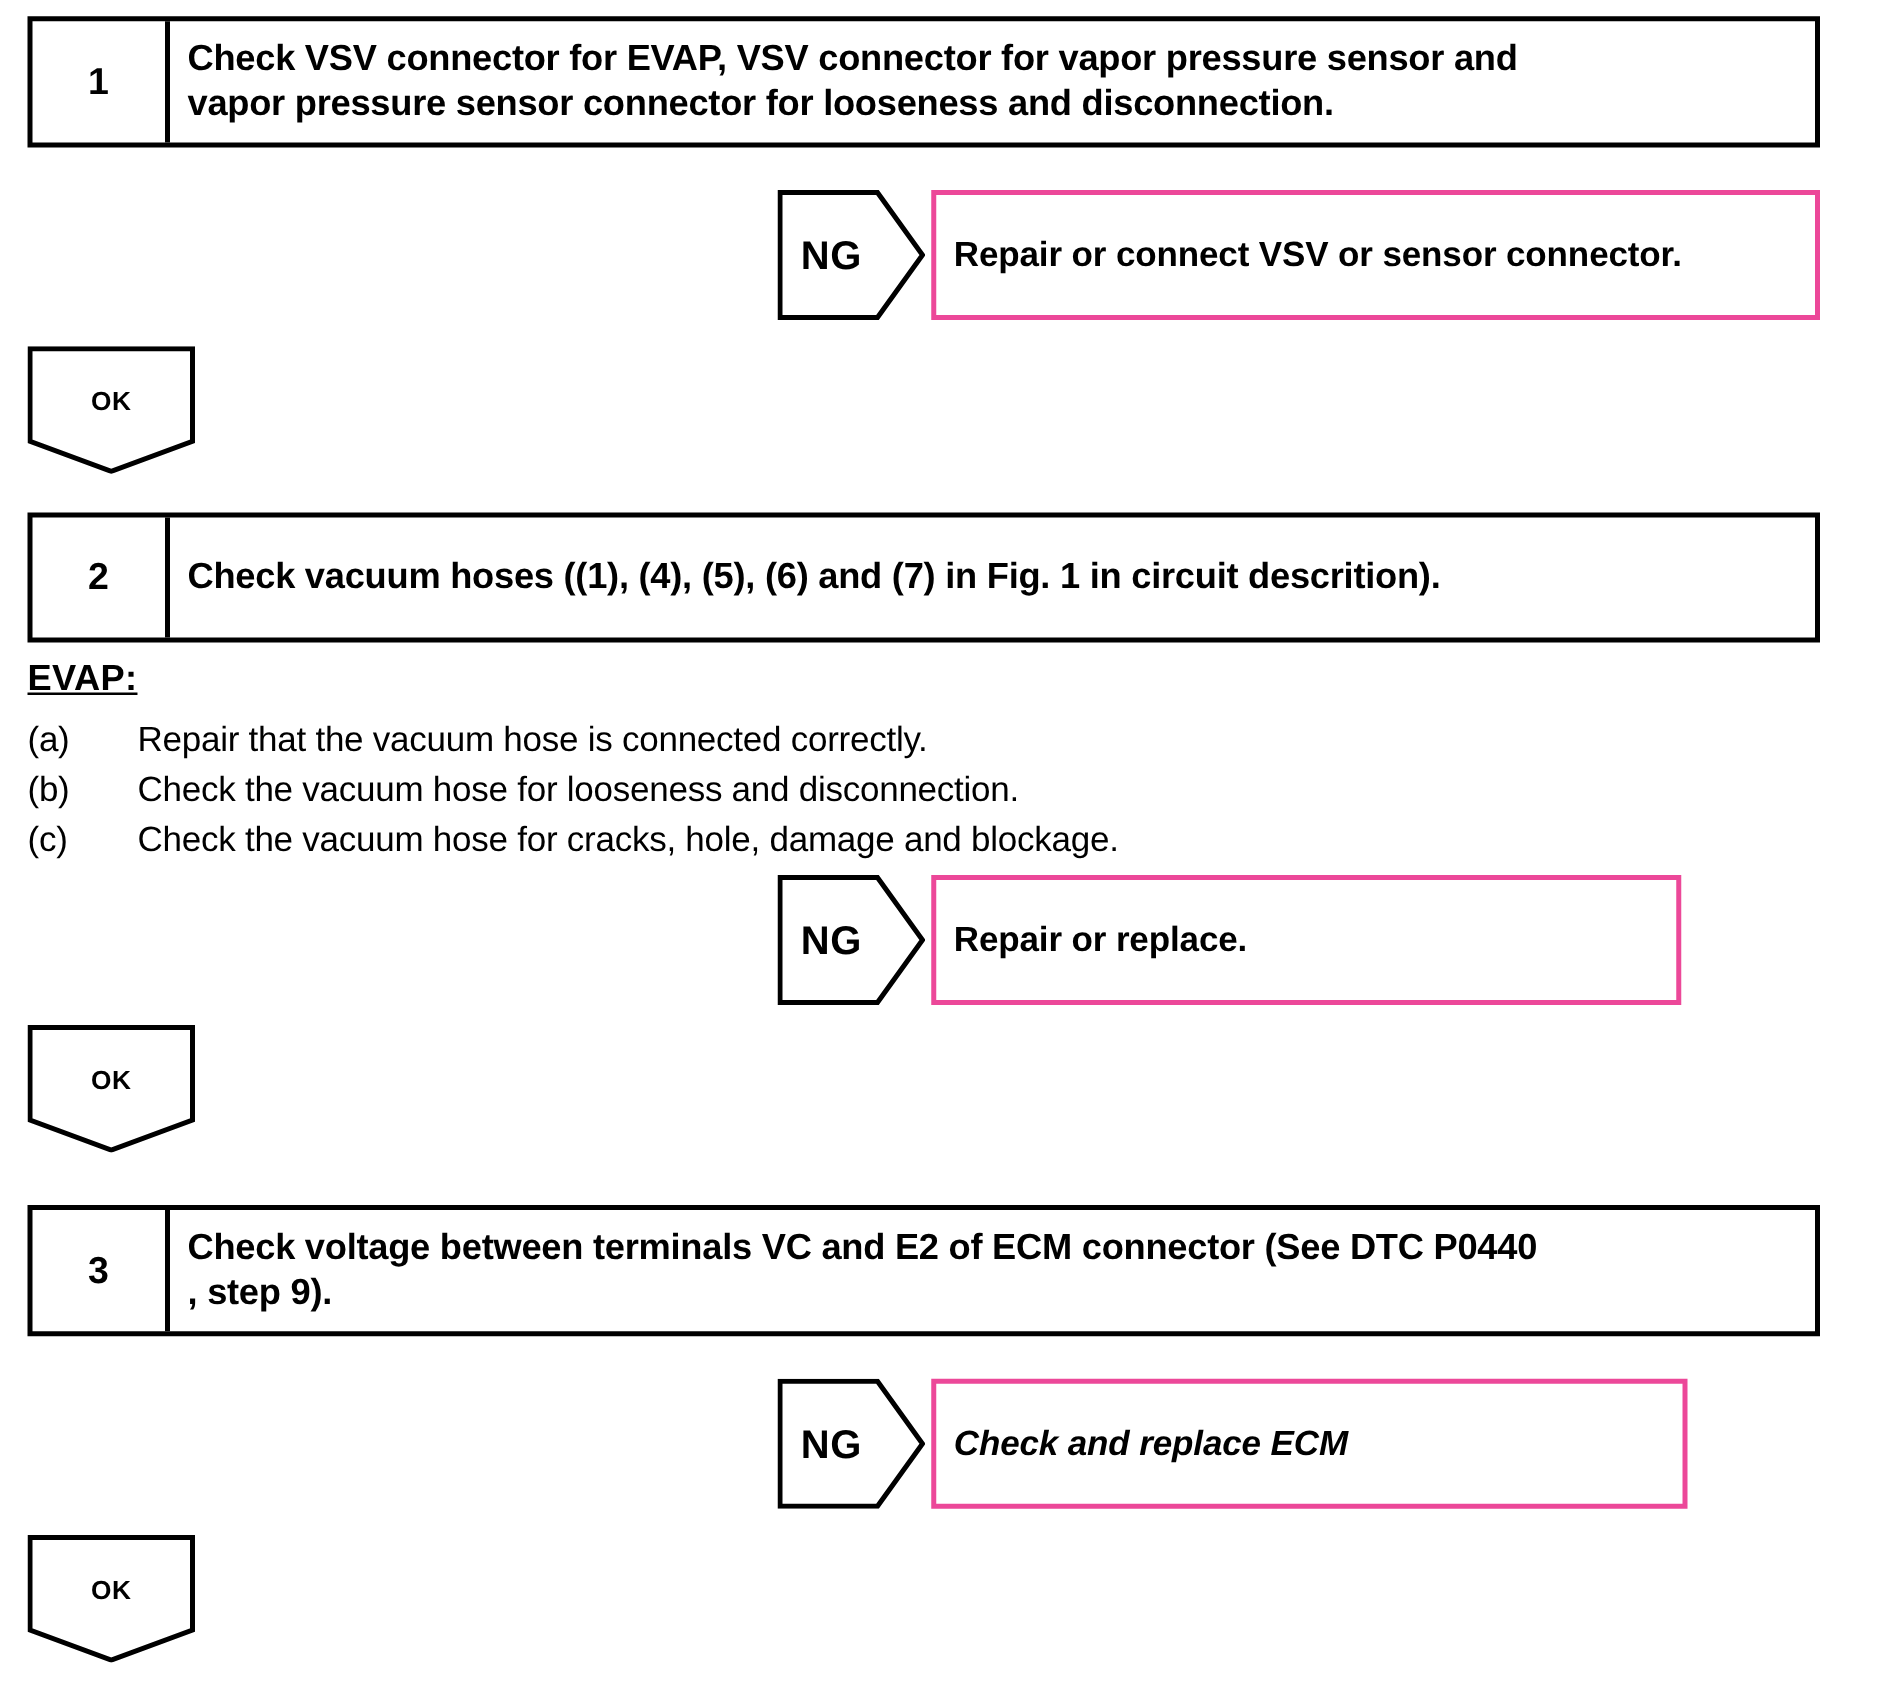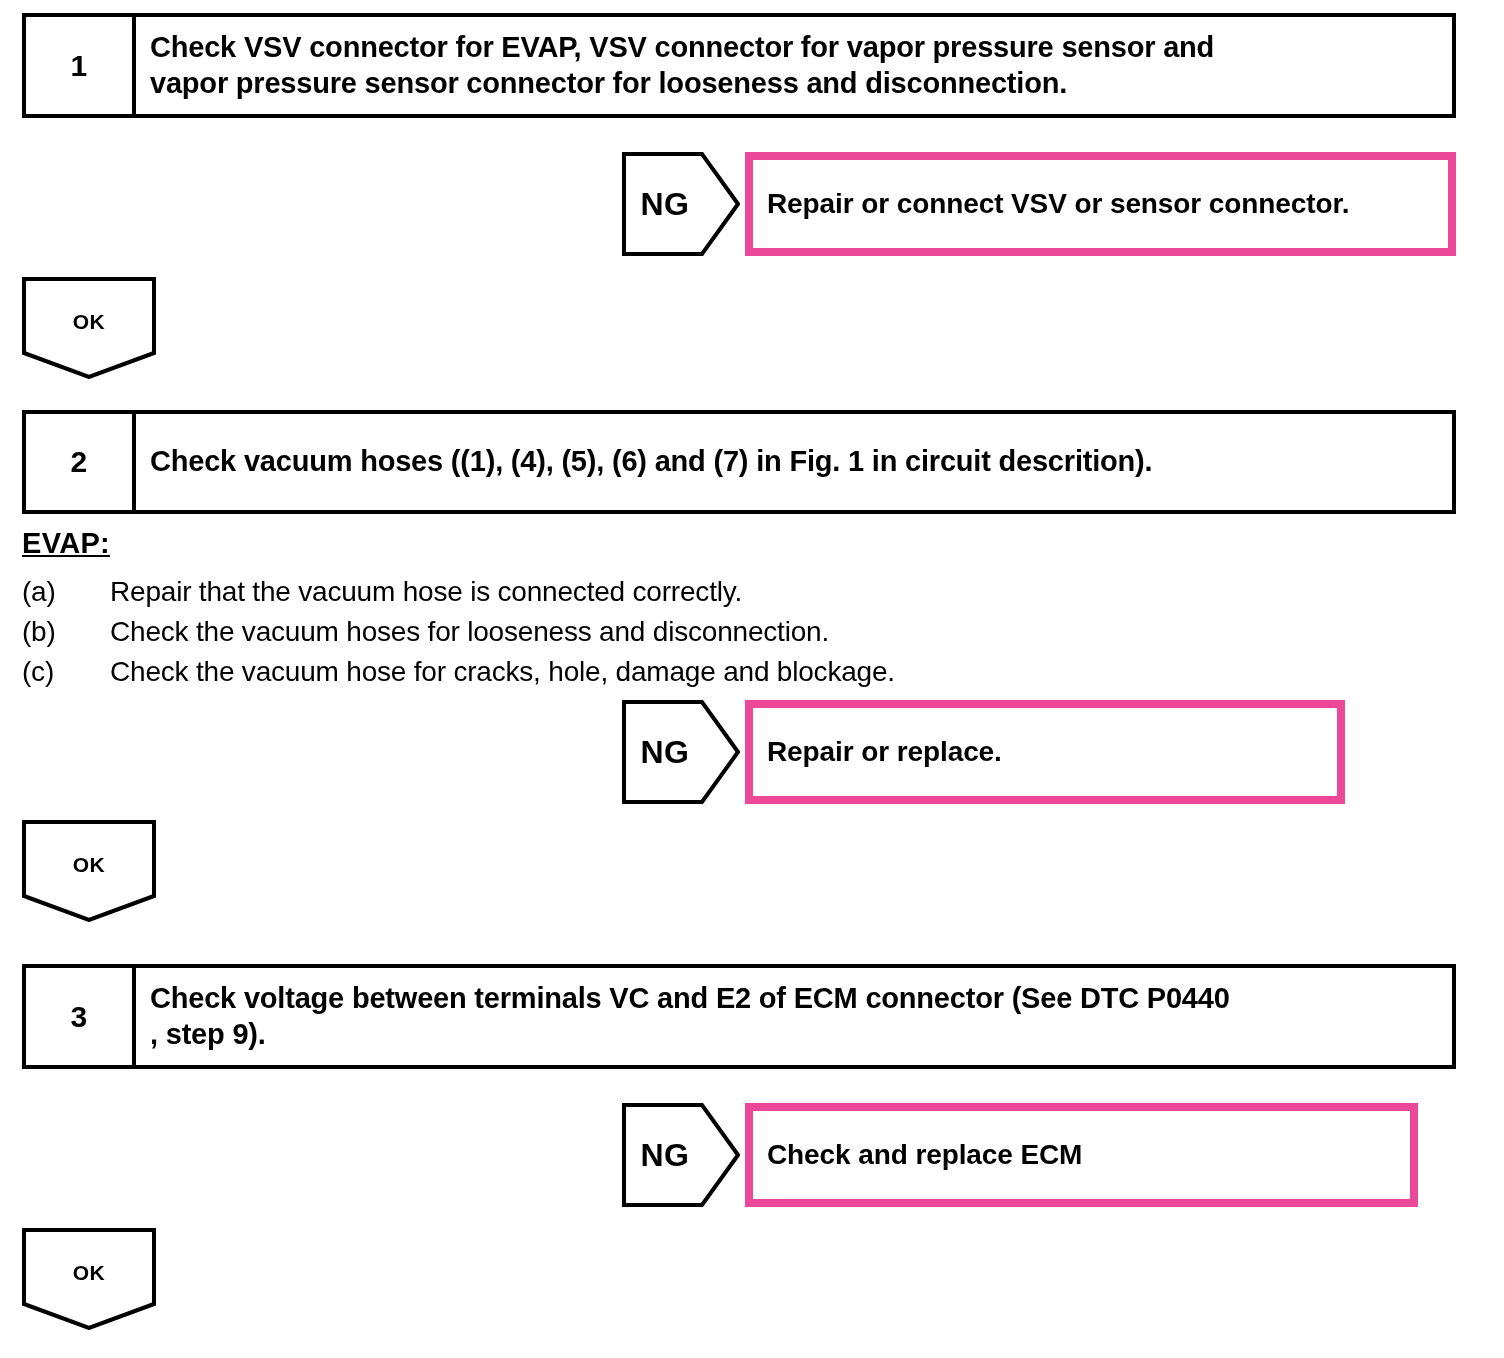--- a/index.html
+++ b/index.html
@@ -81,21 +81,21 @@
     align-items: center;
     justify-content: center;
     font-size: 32px;
     font-weight: bold;
     letter-spacing: 0.5px;
   }
   .ng-result {
     position: absolute;
     top: 0;
     height: 104px;
-    border: 8px solid #ec4899;
+    border: 4px solid #ec4899;
     background: #fff;
     box-sizing: border-box;
     display: flex;
     align-items: center;
     padding: 0 14px;
     font-size: 28px;
     font-weight: bold;
     letter-spacing: -0.1px;
   }
 
@@ -195,21 +195,21 @@
 
   <div class="check-block" style="left:22px; top:527px; width:1100px;">
     <div class="check-title">EVAP:</div>
 
     <div class="check-row">
       <span class="check-marker">(a)</span>
       <span class="check-text">Repair that the vacuum hose is connected correctly.</span>
     </div>
     <div class="check-row">
       <span class="check-marker">(b)</span>
-      <span class="check-text">Check the vacuum hoses for looseness and disconnection.</span>
+      <span class="check-text">Check the vacuum hose for looseness and disconnection.</span>
     </div>
     <div class="check-row">
       <span class="check-marker">(c)</span>
       <span class="check-text">Check the vacuum hose for cracks, hole, damage and blockage.</span>
     </div>
   </div>
 
   <div class="ng-group" style="left:622px; top:700px; width:834px;">
     <div class="ng-chevron">
       <svg viewBox="0 0 118 104" xmlns="http://www.w3.org/2000/svg">
@@ -237,21 +237,21 @@
     </div>
   </div>
 
   <div class="ng-group" style="left:622px; top:1103px; width:834px;">
     <div class="ng-chevron">
       <svg viewBox="0 0 118 104" xmlns="http://www.w3.org/2000/svg">
         <path d="M2,2 L80,2 L116,52 L80,102 L2,102 Z" fill="#ffffff" stroke="#000000" stroke-width="4"></path>
       </svg>
     </div>
     <div class="ng-label">NG</div>
-    <div class="ng-result" style="left:123px; width:673px;">Check and replace ECM</div>
+    <div class="ng-result" style="left:123px; width:605px;font-style:italic;">Check and replace ECM</div>
   </div>
 
   <div class="ok-shape" style="left:22px; top:1228px;">
     <svg viewBox="0 0 140 102" xmlns="http://www.w3.org/2000/svg">
       <path d="M2,2 L132,2 L132,76 L67,100 L2,76 Z" fill="#ffffff" stroke="#000000" stroke-width="4"></path>
     </svg>
     <div class="ok-label">OK</div>
   </div>
 
 </div>

